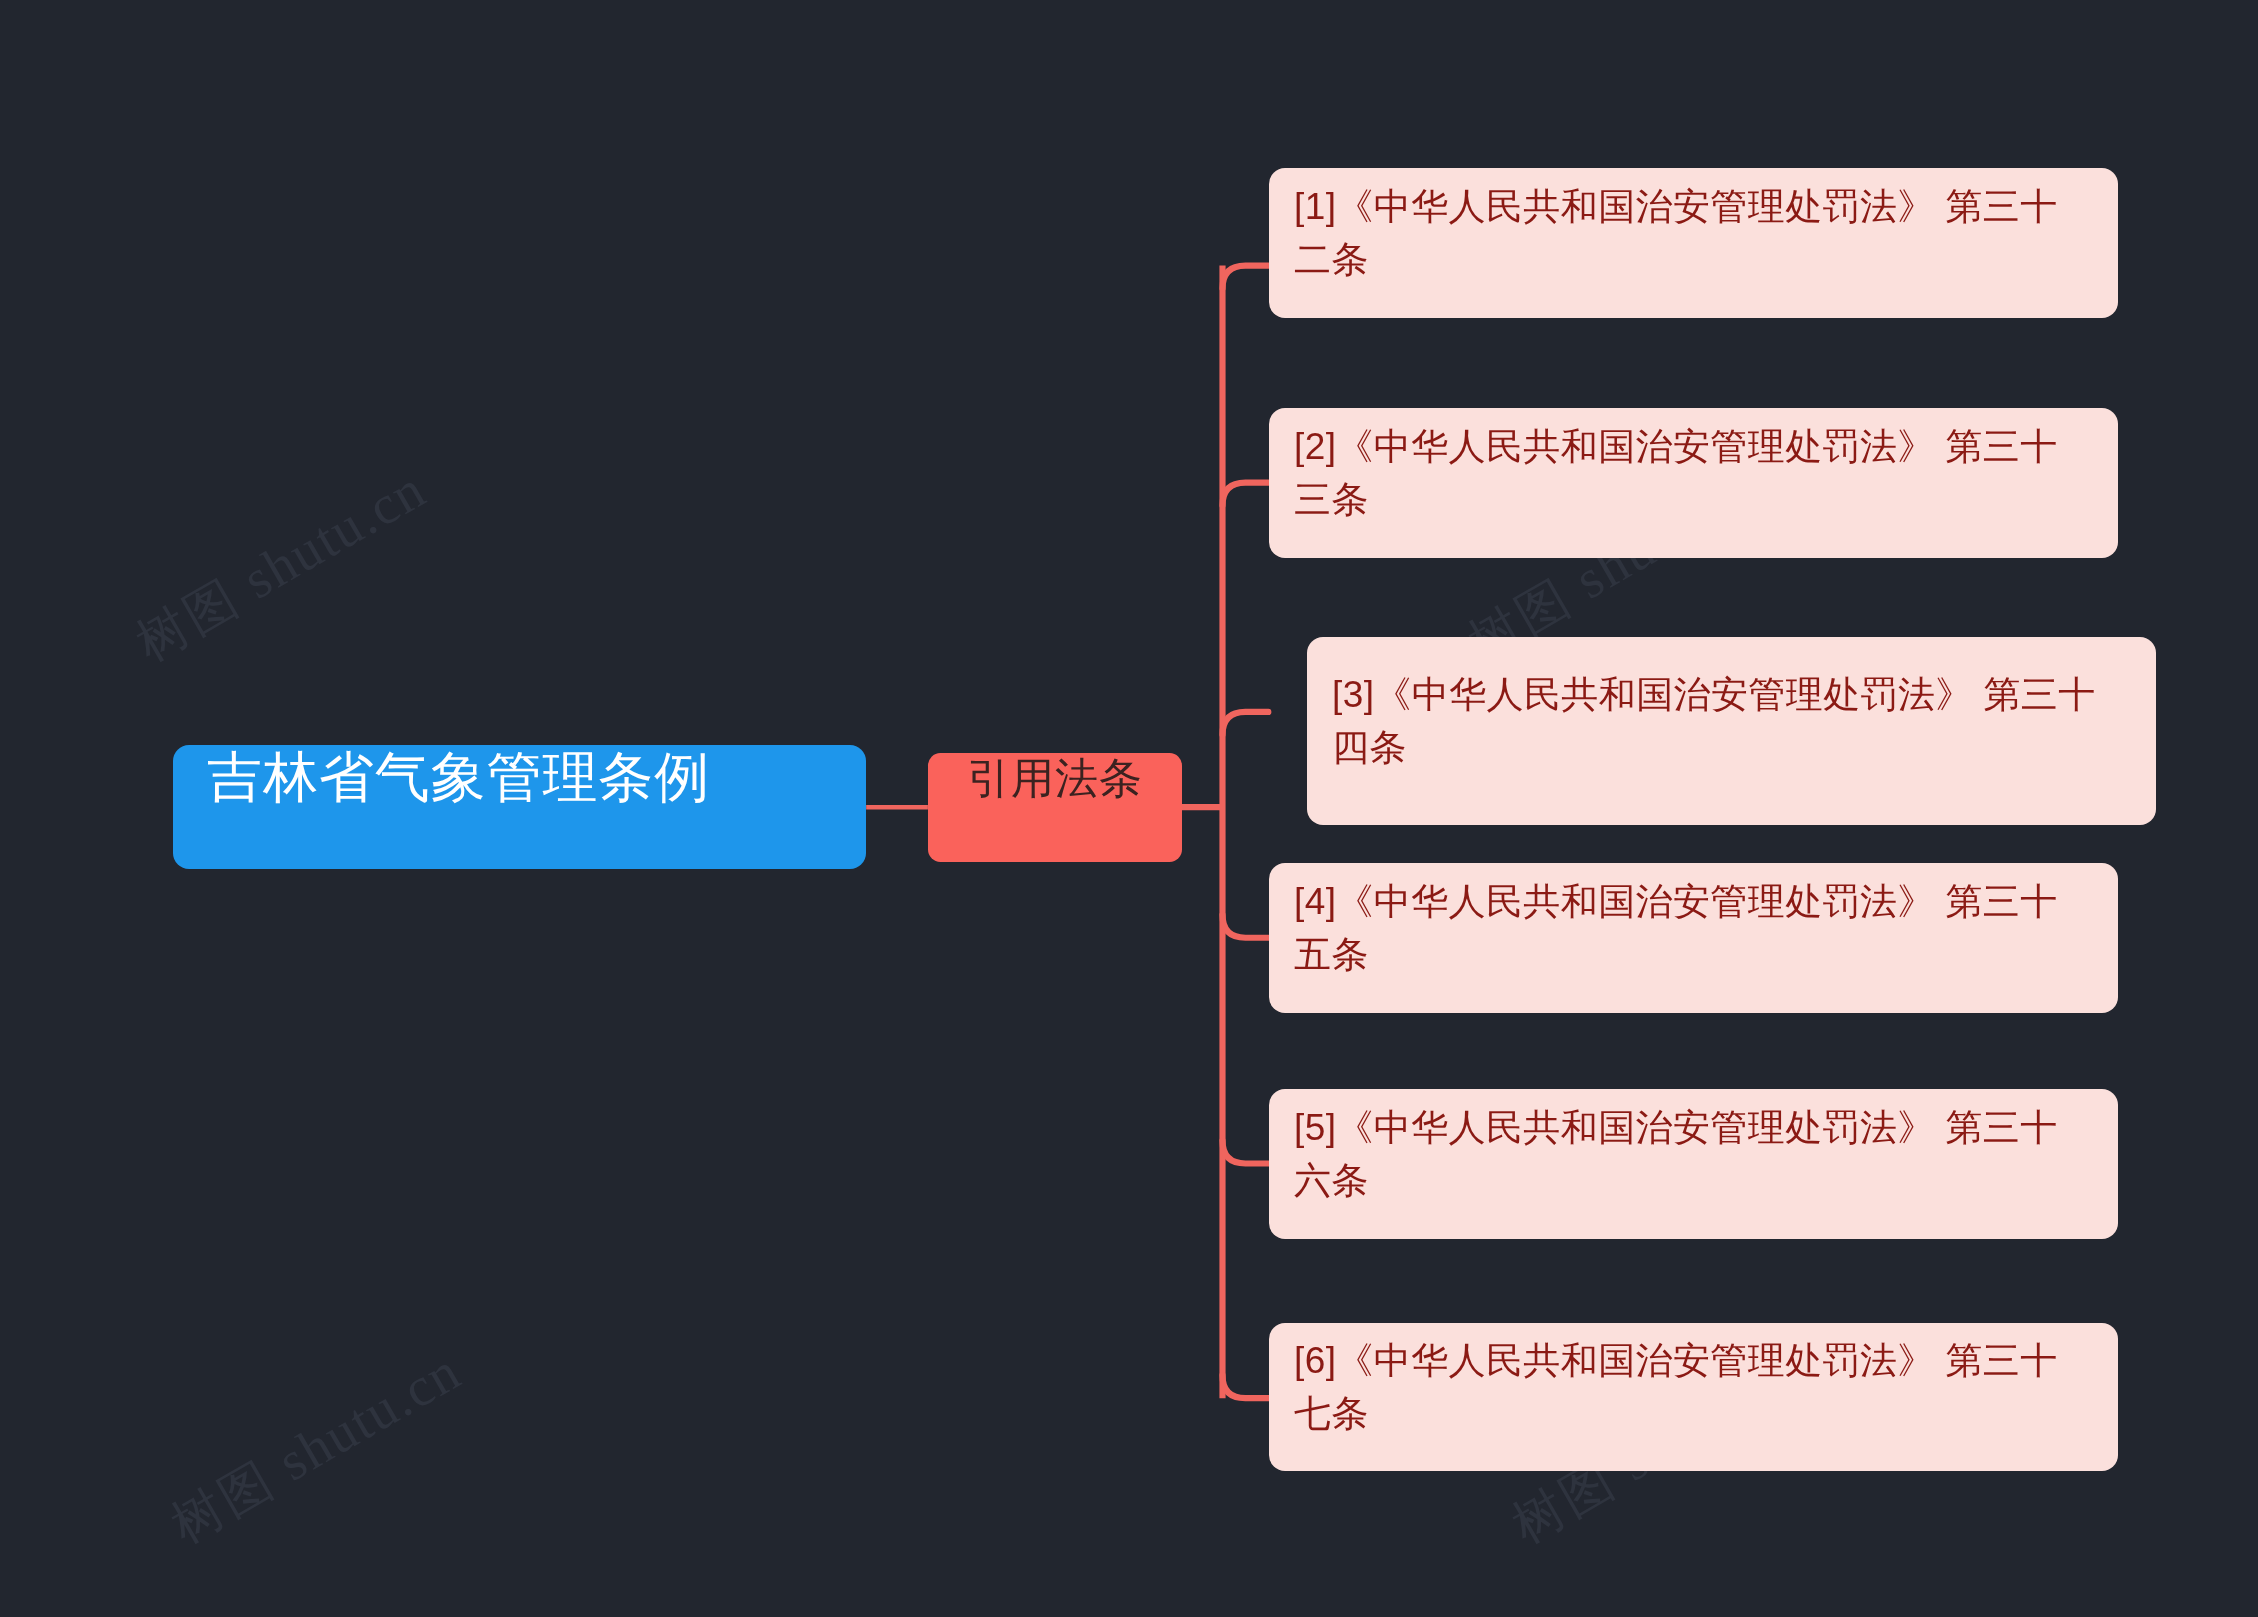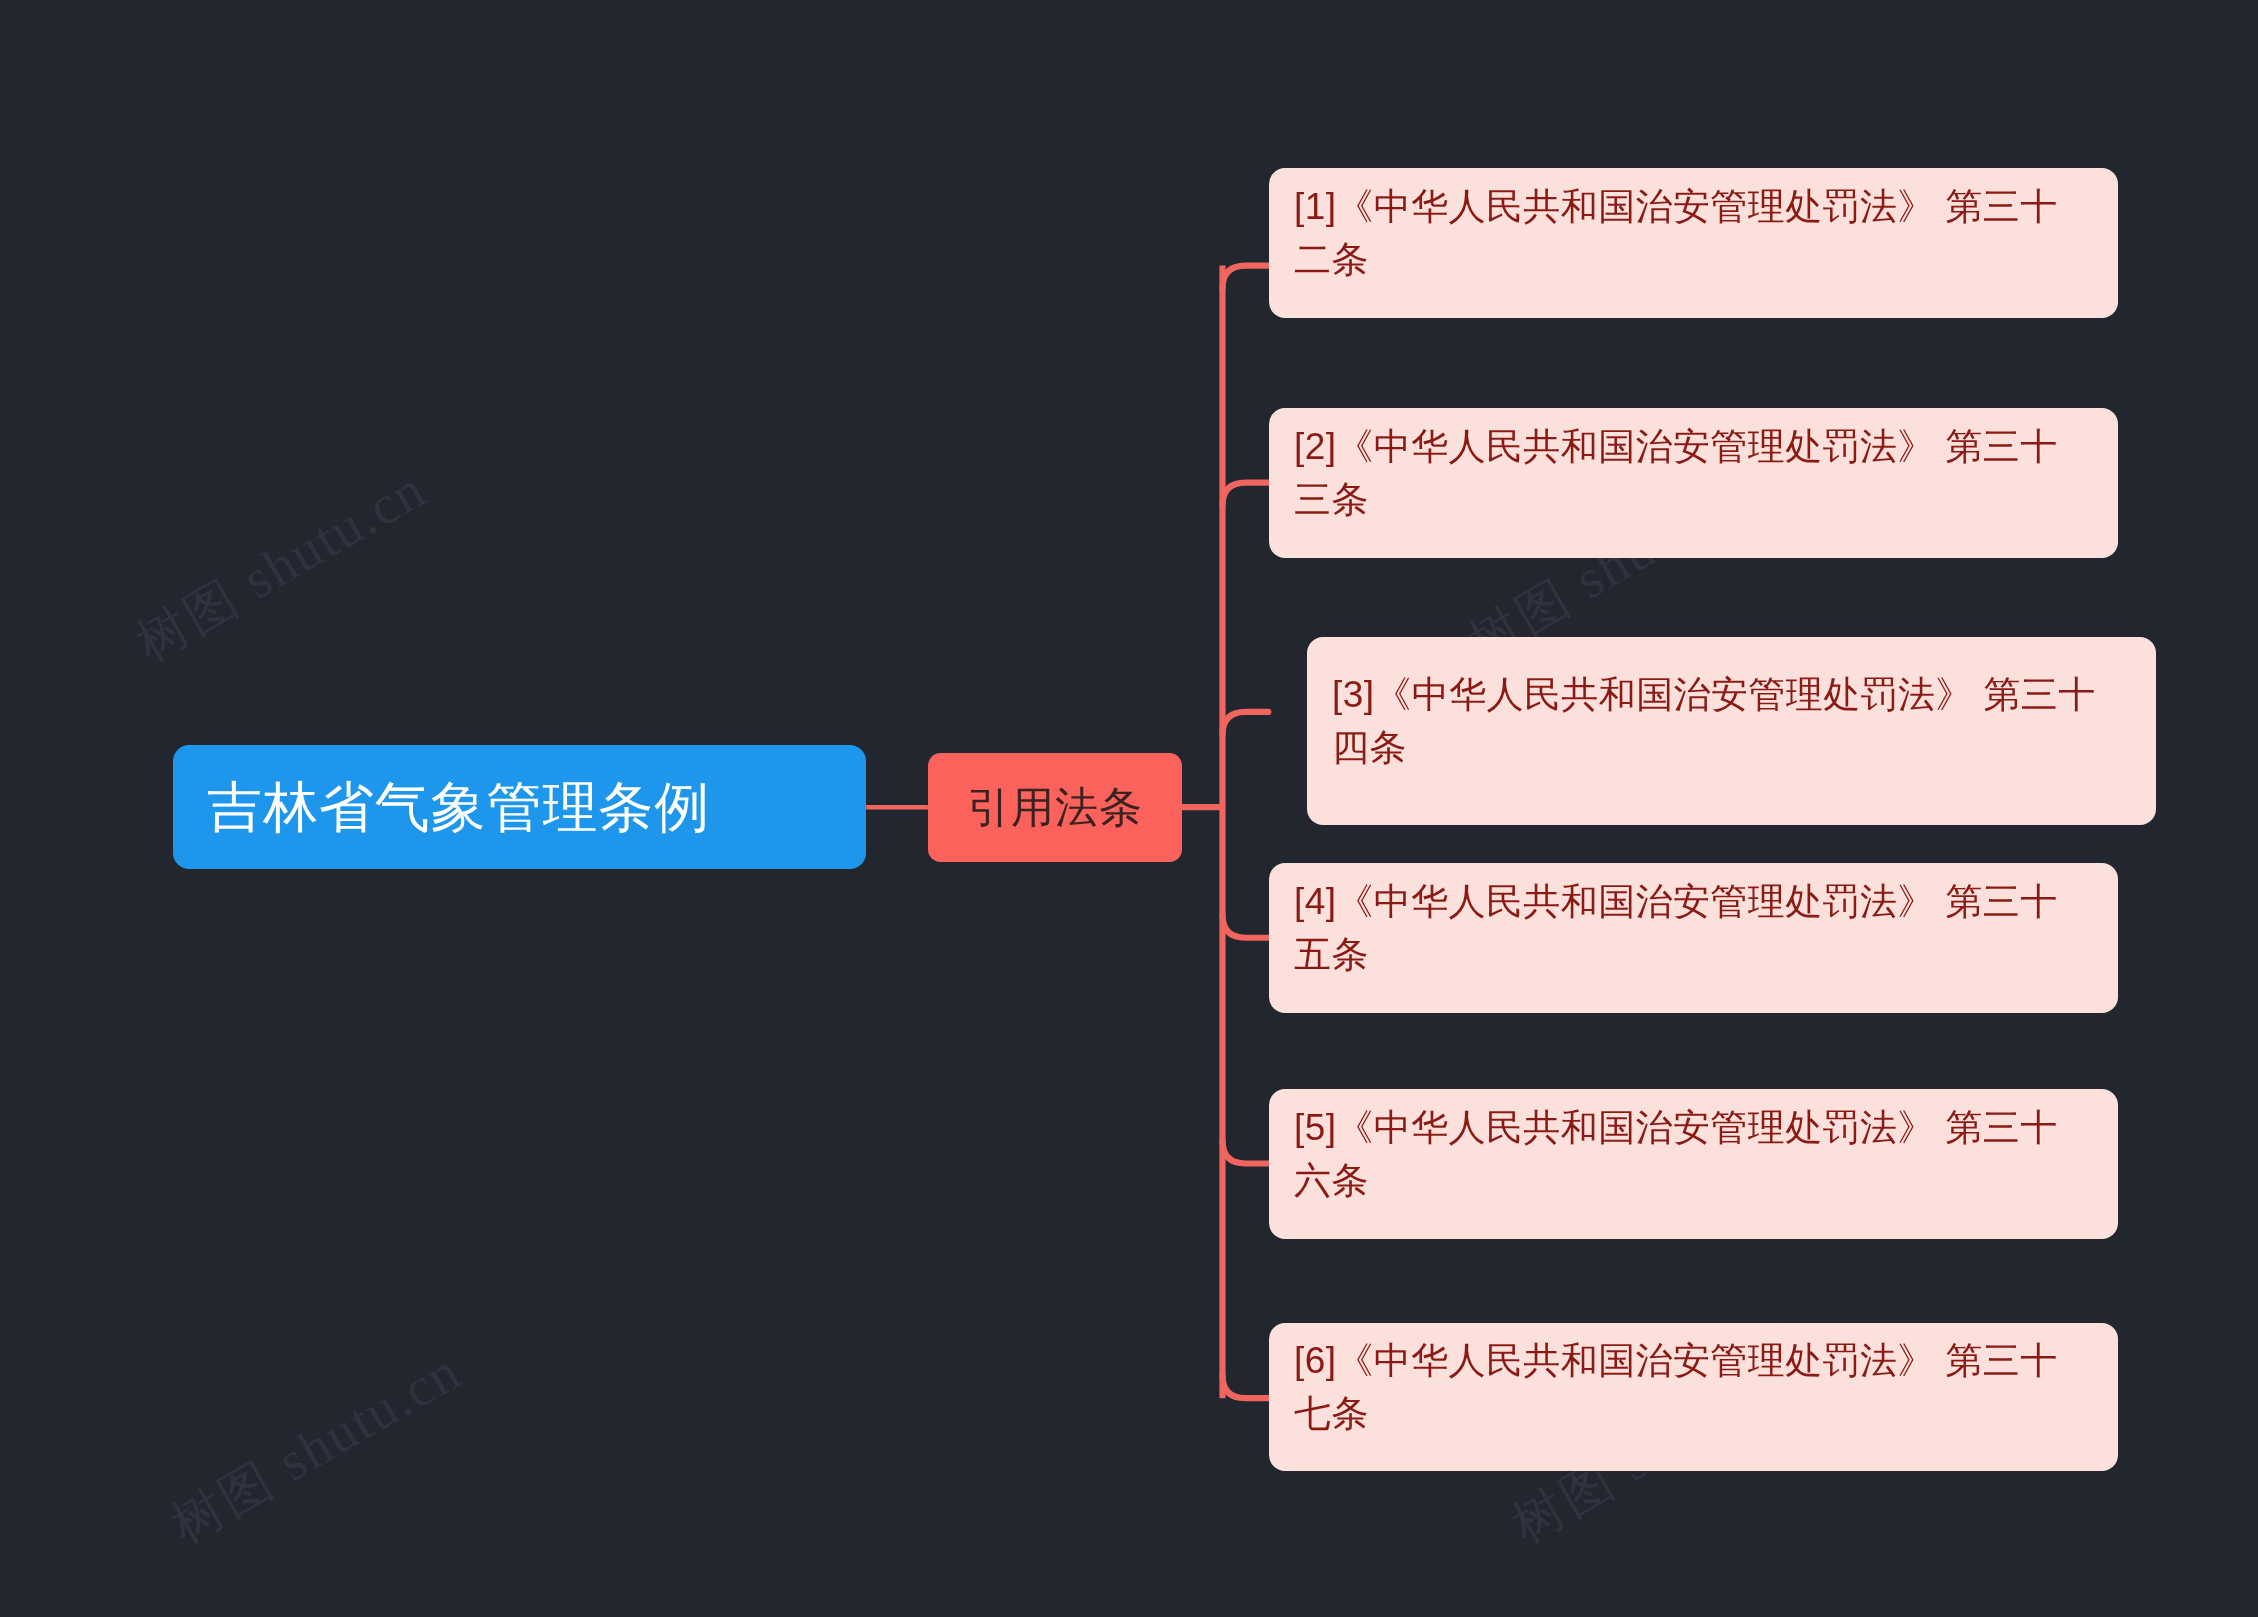--- a/index.html
+++ b/index.html
@@ -58,21 +58,21 @@
     z-index: 1;
     pointer-events: none;
   }
 
   
   .node {
     position: absolute;
     z-index: 2;
     box-sizing: border-box;
     display: flex;
-    align-items: center;
+    align-items: flex-start;
   }
 
   #root-node {
     left: 173px;
     top: 745px;
     width: 693px;
     height: 124px;
     background: #1E96EB;
     border-radius: 16px;
     justify-content: flex-start;

